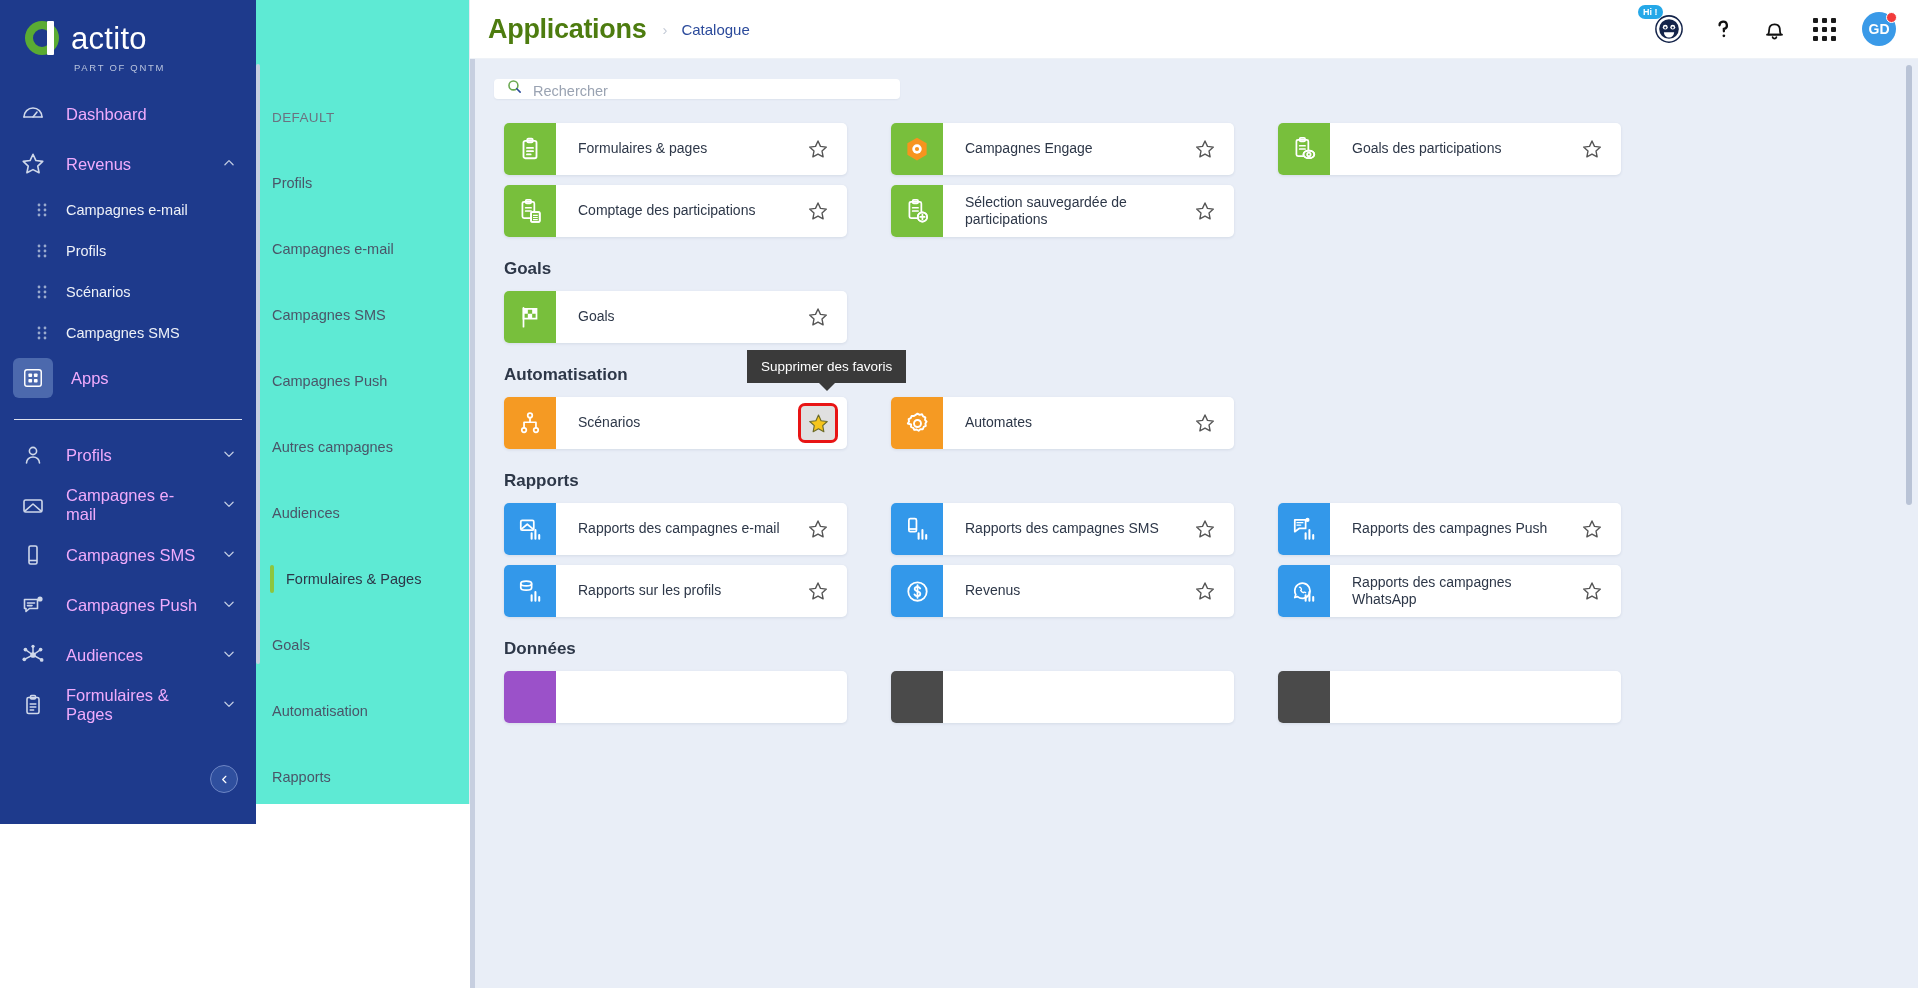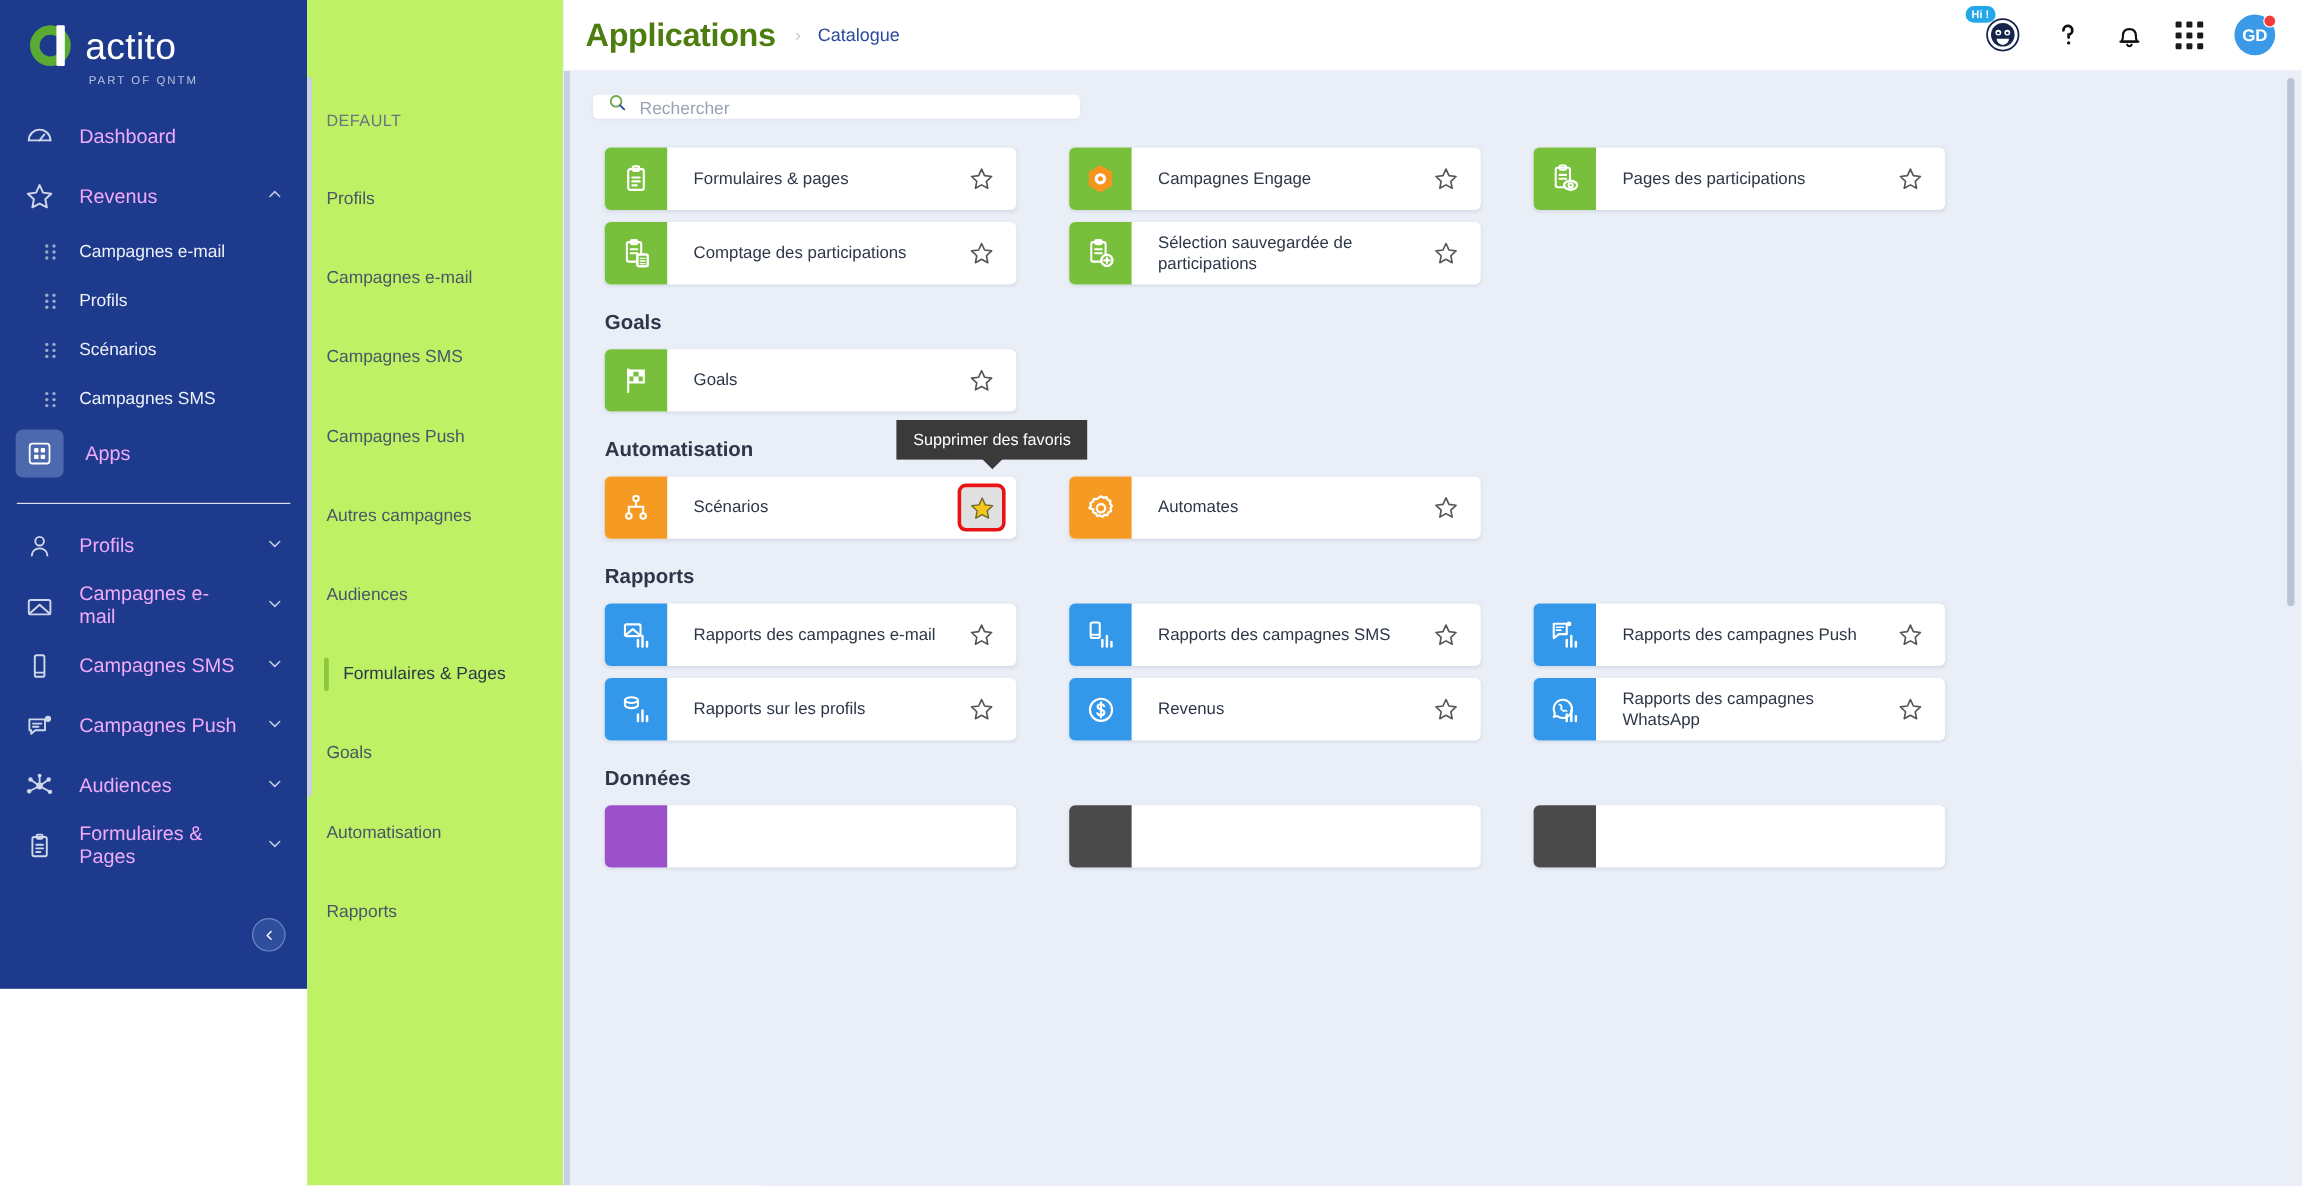--- a/index.html
+++ b/index.html
@@ -38,22 +38,22 @@
   .collapse-btn {
     position: absolute; left: 210px; top: 765px;
     width: 28px; height: 28px; border-radius: 50%;
     background: #2f4f9e; border: 1px solid #6d85c4;
     display: flex; align-items: center; justify-content: center;
     color: #fff; font-size: 12px; cursor: pointer; z-index: 40;
   }
 
   
   .catpanel {
-    width: 214px; flex: 0 0 214px; background: #bef264;
-    height: 988px; padding-top: 67px; position: relative; overflow: hidden;
+    width: 214px; flex: 0 0 214px; background: #5eead4;
+    height: 804px; padding-top: 84px; position: relative; overflow: hidden;
     border-right: 1px solid #e6eaf2;
   }
   .cat-item {
     height: 66px; display: flex; align-items: center;
     padding-left: 16px; font-size: 14.5px; color: #4a5568; cursor: pointer;
     position: relative;
   }
   .cat-item.head { color: #6b7280; font-size: 13.5px; letter-spacing: .4px; }
   .cat-item.selected { color: #2d3748; padding-left: 30px; }
   .cat-item.selected::before {
@@ -499,21 +499,21 @@
             <span class="tile" style="background:#78bf3c">
               <svg width="26" height="26" viewBox="0 0 24 24" fill="none" stroke="#fff" stroke-width="1.6">
                 <rect x="5" y="3.5" width="11" height="15" rx="1.5"></rect>
                 <rect x="8" y="1.8" width="5" height="3.2" rx="1"></rect>
                 <path d="M8 9h5M8 12h5" stroke-linecap="round"></path>
                 <ellipse cx="16.5" cy="17" rx="5" ry="3.4" fill="#78bf3c"></ellipse>
                 <ellipse cx="16.5" cy="17" rx="5" ry="3.4"></ellipse>
                 <circle cx="16.5" cy="17" r="1.6"></circle>
               </svg>
             </span>
-            <span class="label">Pages des participations</span>
+            <span class="label">Goals des participations</span>
             <span class="fav">
               <svg width="22" height="22" viewBox="0 0 24 24" fill="none" stroke="#555" stroke-width="1.5">
                 <path d="M12 3.2l2.7 5.9 6.4.8-4.7 4.4 1.2 6.3L12 17.5 6.4 20.6l1.2-6.3L2.9 9.9l6.4-.8z" stroke-linejoin="round"></path>
               </svg>
             </span>
           </div>
 
           <div class="card">
             <span class="tile" style="background:#78bf3c">
               <svg width="26" height="26" viewBox="0 0 24 24" fill="none" stroke="#fff" stroke-width="1.6">

